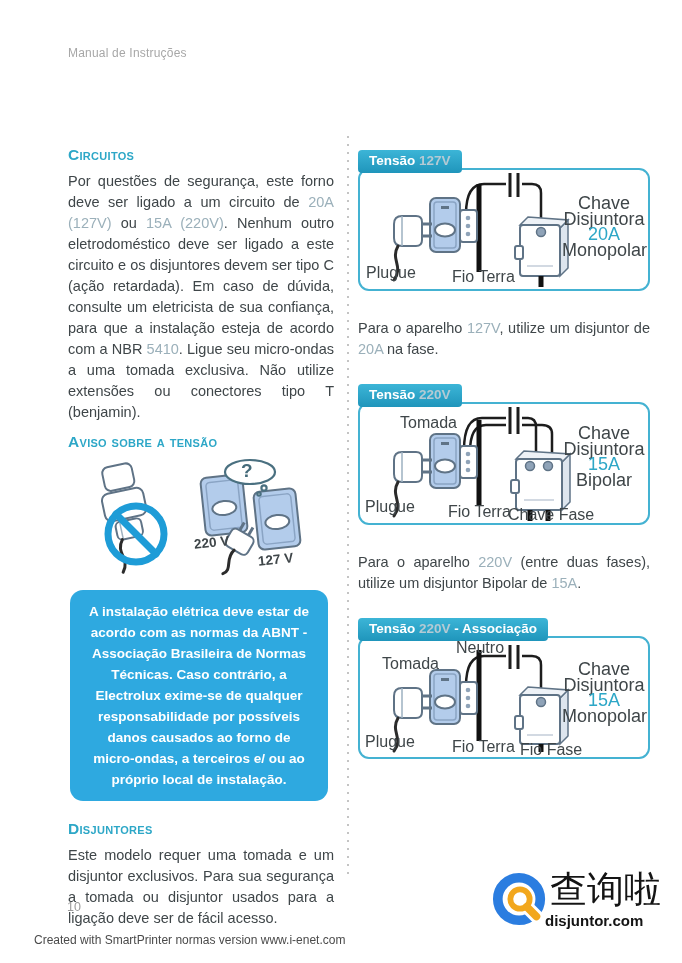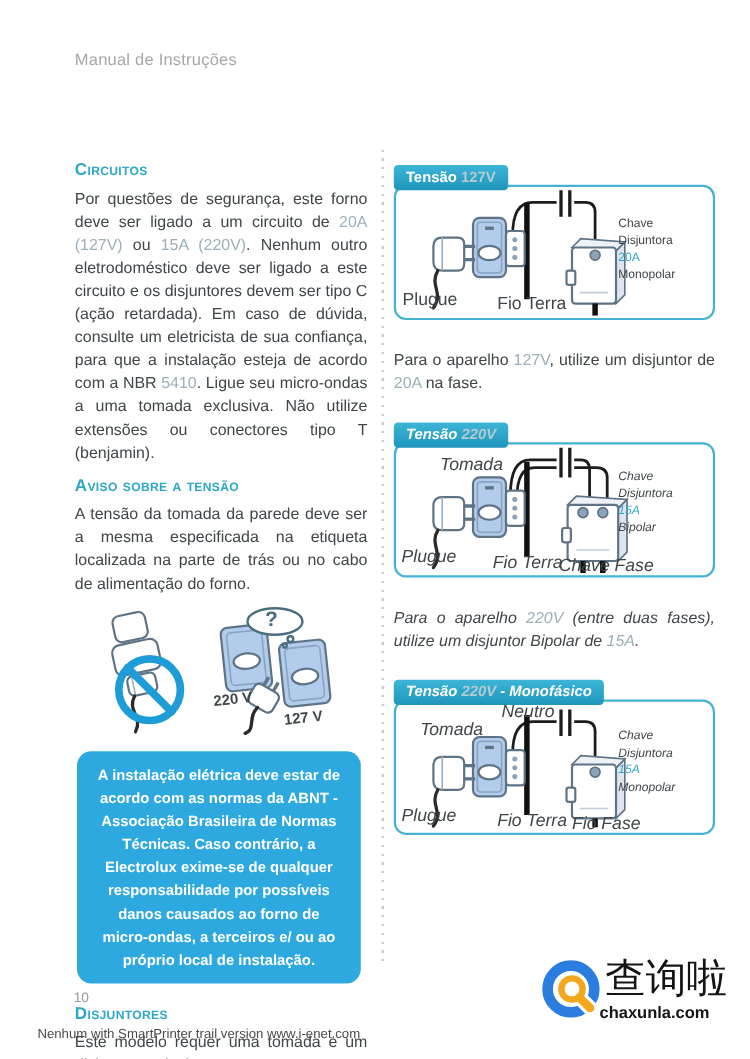--- a/index.html
+++ b/index.html
@@ -1,21 +1,21 @@
 <!DOCTYPE html>
 <html><head>
 <meta charset="utf-8">
 <style>
   html,body{margin:0;padding:0;}
   body{
     width:682px;height:963px;position:relative;overflow:hidden;
     background:#ffffff;color:#3f4649;
     font-family:"Liberation Sans", sans-serif;
   }
-  .page-header{position:absolute;left:68px;top:46px;font-size:15px;color:#a7a7a7;letter-spacing:.2px;}
+  .page-header{position:absolute;left:68px;top:46px;font-size:12px;color:#a7a7a7;letter-spacing:.2px;}
   .divider{
     position:absolute;left:347px;top:136px;width:2px;height:742px;
     background:repeating-linear-gradient(#c4c4c4 0 2px, transparent 2px 8px);
   }
   
   .left-col{position:absolute;left:68px;top:141px;width:266px;}
   h2.sec{font-size:15.5px;line-height:19px;color:#2da7c7;font-weight:bold;
     font-variant:small-caps;letter-spacing:.3px;margin:4px 0 7px;}
   p.body{font-size:14.5px;line-height:21px;text-align:justify;margin:0 0 9px;}
   .hl{color:#9bb0ba;}
@@ -28,37 +28,37 @@
   .olabel.v127{left:180px;top:94px;}
   .notice{
     margin:2px 0 18px 2px;width:228px;padding:11px 15px;
     background:#2ea9e0;border-radius:13px;color:#fff;text-align:center;
     font-size:13.5px;line-height:21px;font-weight:600;
   }
   .pagenum{position:absolute;left:67px;top:900px;font-size:12.5px;color:#9a9a9a;}
   
   .right-col{position:absolute;left:358px;top:150px;width:292px;}
   .section{position:relative;}
-  .section + .section{margin-top:24px;font-style:italic;}
+  .section + .section{margin-top:24px;}
   .tab{
     position:relative;z-index:2;display:inline-block;
     background:linear-gradient(#3cb5d7,#1f95bb);
     color:#fff;font-weight:bold;font-size:13.5px;line-height:16px;
     padding:3px 11px 4px;border-radius:4px;
   }
   .tabnum{color:#b4cad4;}
   .diagram{
     position:relative;z-index:1;margin-top:-5px;height:119px;
     border:2px solid #44b2d2;border-radius:11px;background:#fff;
   }
   .diagram svg{position:absolute;left:0;top:0;}
   .dlabel{position:absolute;font-size:16px;color:#3f4649;white-space:nowrap;}
   .breaker-label{
-    position:absolute;right:2px;width:84px;
-    font-size:11px;line-height:15.5px;color:#3f4649;
+    position:absolute;right:2px;width:84px;text-align:center;
+    font-size:18px;line-height:15.5px;color:#3f4649;
   }
   .caption{margin-top:27px;font-size:14.5px;line-height:21px;text-align:justify;}
   
   .dev{fill:#fff;stroke:#5f7386;stroke-width:2;}
   .outlet{fill:#b3cceb;stroke:#5f7386;stroke-width:2;}
   .outlet-inner{fill:none;stroke:#8aa4c4;stroke-width:1.5;}
   .wire{fill:none;stroke:#1d1d1d;stroke-width:2.5;}
   .wire-thick{stroke:#111;stroke-width:5;}
   .plate{stroke:#1d1d1d;stroke-width:3;}
   .cord{fill:none;stroke:#2b2b2b;stroke-width:3;stroke-linecap:round;}
@@ -81,21 +81,20 @@
 
 <div class="page-header">Manual de Instruções</div>
 <div class="divider"></div>
 
 <div class="left-col">
 
   <h2 class="sec">Circuitos</h2>
   <p class="body"><span>Por questões de segurança, este forno deve ser ligado a um circuito de </span><span class="hl">20A (127V)</span><span> ou </span><span class="hl">15A (220V)</span><span>. Nenhum outro eletrodoméstico deve ser ligado a este circuito e os disjuntores devem ser tipo C (ação retardada). Em caso de dúvida, consulte um eletricista de sua confiança, para que a instalação esteja de acordo com a NBR </span><span class="hl">5410</span><span>. Ligue seu micro-ondas a uma tomada exclusiva. Não utilize extensões ou conectores tipo T (benjamin).</span></p>
 
   <h2 class="sec">Aviso sobre a tensão</h2>
-  <p class="body">A tensão da tomada da parede deve ser a mesma especificada na etiqueta localizada na parte de trás ou no cabo de alimentação do forno.</p>
 
   <div class="illus">
     <svg width="254" height="122" viewBox="0 0 254 122">
 
       <g transform="rotate(-12 50 60)">
         <rect x="34" y="6" width="30" height="24" rx="6" class="dev"></rect>
         <rect x="28" y="32" width="42" height="28" rx="7" class="dev"></rect>
         <rect x="36" y="62" width="26" height="18" rx="5" class="dev"></rect>
         <line x1="41" y1="62" x2="41" y2="80" stroke="#9db0c0" stroke-width="1.5"></line>
         <path class="cord" d="M40,80 C30,92 44,100 34,112"></path>
@@ -235,21 +234,21 @@
       <span class="dlabel" style="left:40px;top:10px;">Tomada</span>
       <span class="dlabel" style="left:5px;top:94px;">Plugue</span>
       <span class="dlabel" style="left:88px;top:99px;">Fio Terra</span>
       <span class="dlabel" style="left:148px;top:102px;">Chave Fase</span>
       <div class="breaker-label" style="top:22px;"><span>Chave</span><br><span>Disjuntora</span><br><span class="teal">15A</span><br><span>Bipolar</span></div>
     </div>
     <p class="caption"><span>Para o aparelho </span><span class="hl">220V</span><span> (entre duas fases), utilize um disjuntor Bipolar de </span><span class="hl">15A</span><span>.</span></p>
   </div>
 
   <div class="section">
-    <span class="tab"><span>Tensão </span><span class="tabnum">220V</span><span> - Monofásico</span></span>
+    <span class="tab"><span>Tensão </span><span class="tabnum">220V</span><span> - Associação</span></span>
     <div class="diagram">
       <svg width="288" height="117" viewBox="0 0 288 117">
         <path class="wire" d="M106,48 Q106,18 124,18 L146,18"></path>
         <line class="plate" x1="150" y1="7" x2="150" y2="31"></line>
         <line class="plate" x1="158" y1="7" x2="158" y2="31"></line>
         <path class="wire" d="M162,18 L172,18 Q181,18 181,27 L181,56"></path>
         <line class="wire-thick" x1="119" y1="12" x2="119" y2="103"></line>
         <g>
           <rect x="70" y="32" width="30" height="54" rx="6" class="outlet"></rect>
           <rect x="74" y="36" width="22" height="46" rx="3" class="outlet-inner"></rect>
@@ -290,16 +289,16 @@
 </div>
 
 <div class="watermark">
   <svg class="wm-logo" width="56" height="56" viewBox="0 0 58 58">
     <circle cx="28" cy="28" r="22" fill="none" stroke="#2b7de0" stroke-width="10"></circle>
     <line x1="37" y1="37" x2="54" y2="54" stroke="#ffffff" stroke-width="14"></line>
     <circle cx="29" cy="28" r="10" fill="none" stroke="#f2a71d" stroke-width="6"></circle>
     <line x1="36" y1="36" x2="46" y2="46" stroke="#f2a71d" stroke-width="8" stroke-linecap="round"></line>
   </svg>
   <span class="wm-cjk">查询啦</span>
-  <span class="wm-domain">chaxunla.com</span>
+  <span class="wm-domain">disjuntor.com</span>
 </div>
 
-<div class="footer">Nenhum with SmartPrinter trail version www.i-enet.com</div>
+<div class="footer">Created with SmartPrinter normas version www.i-enet.com</div>
 
 </body></html>

